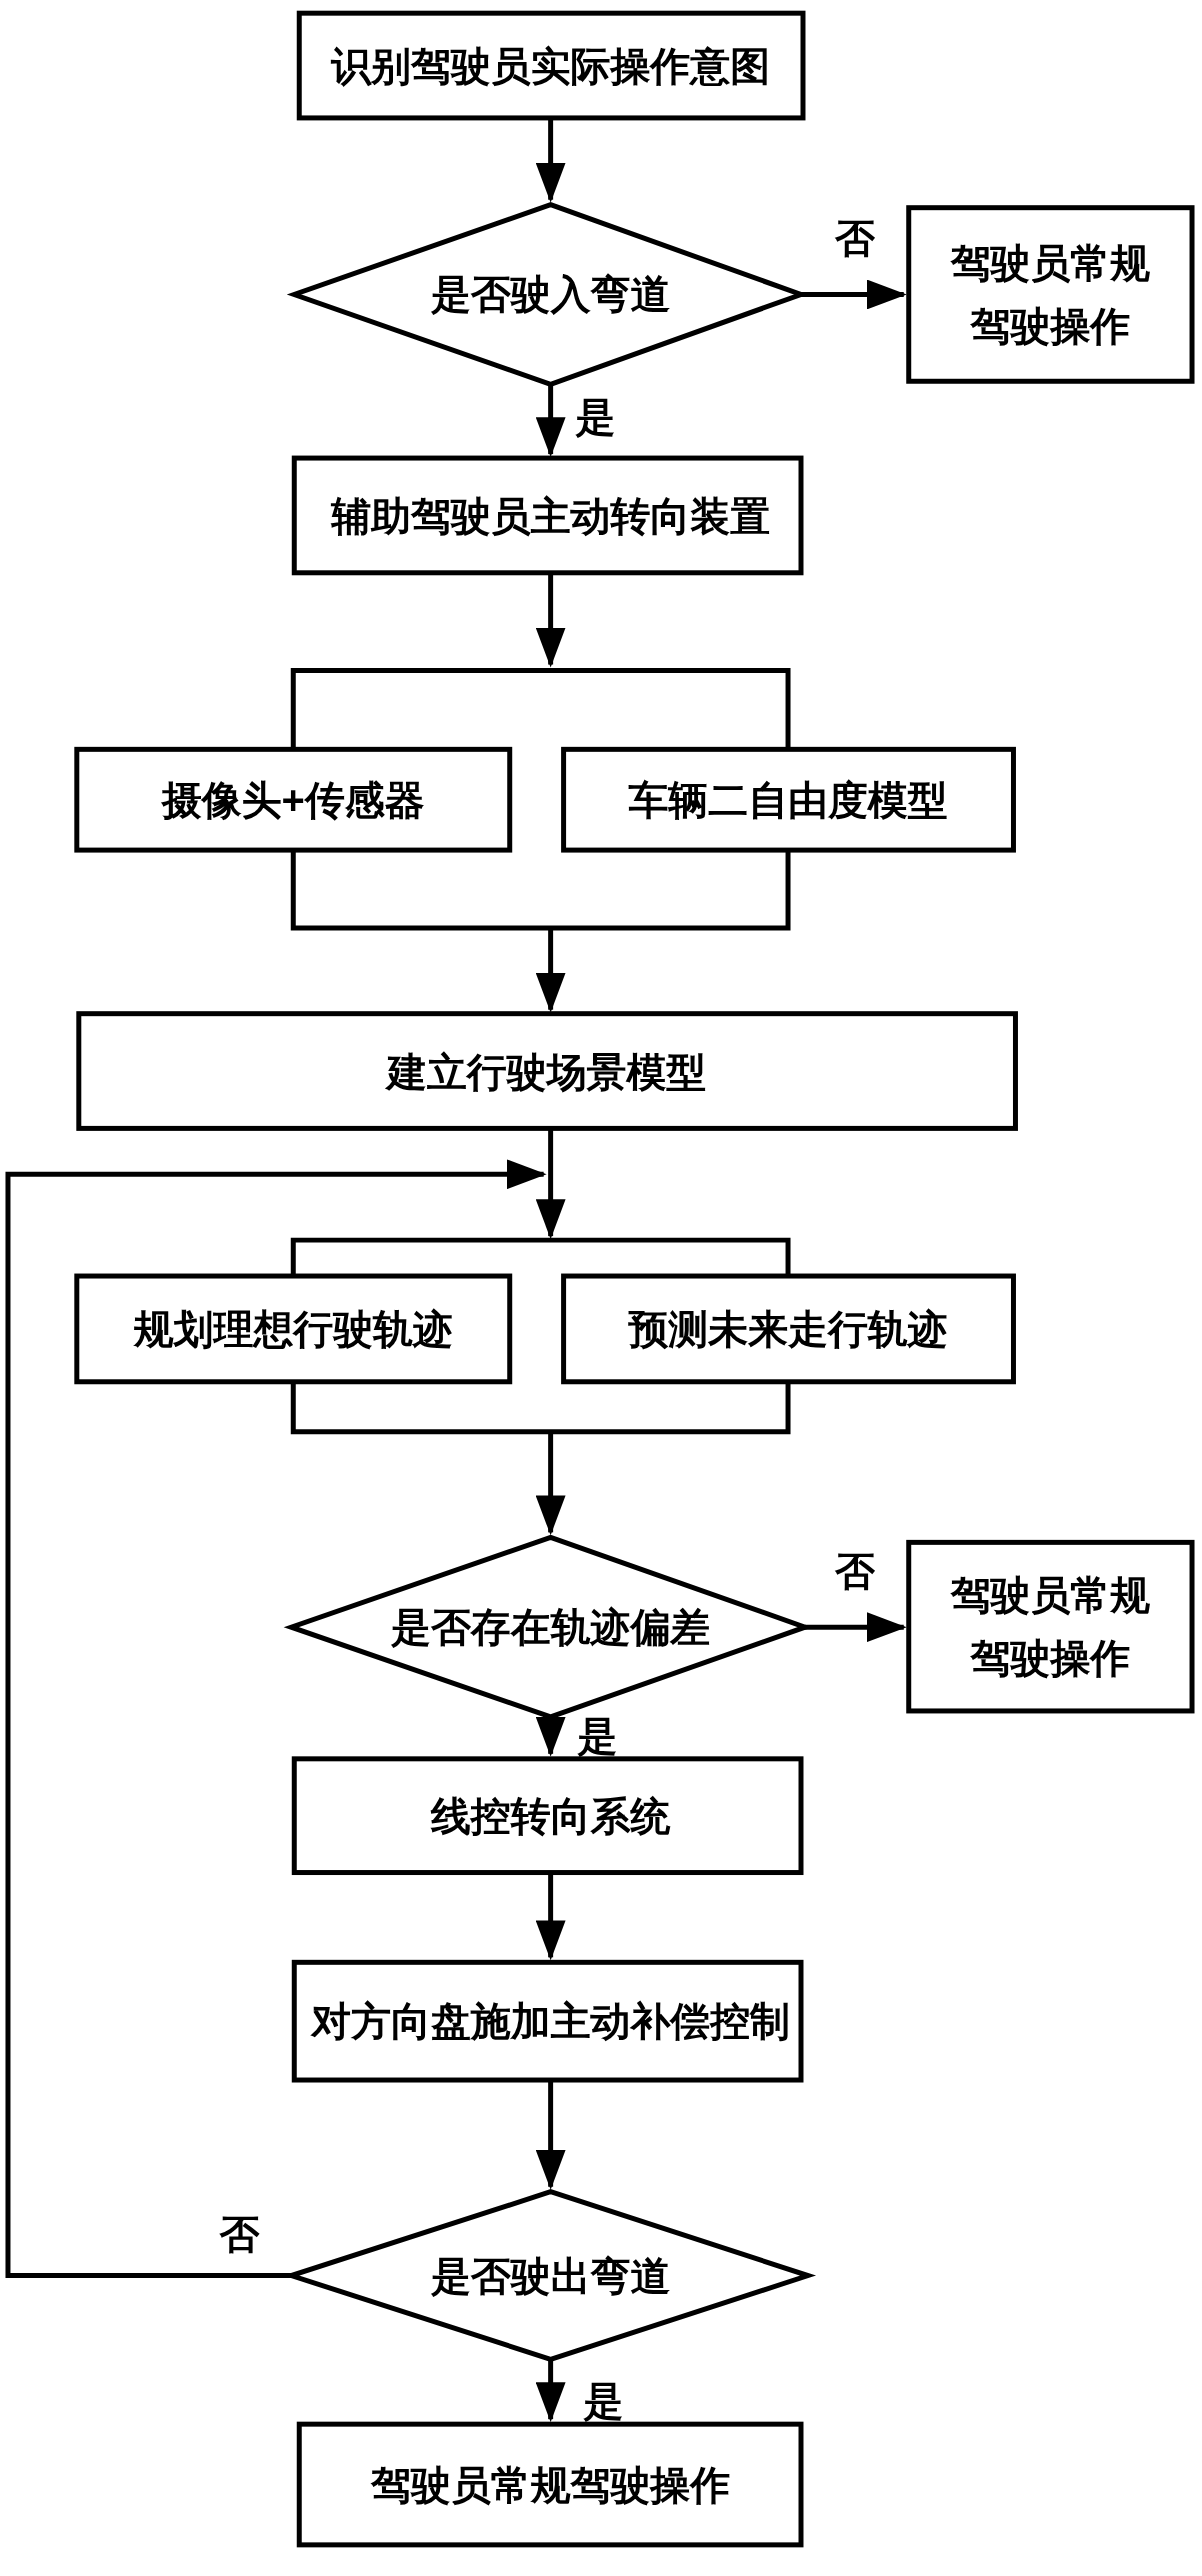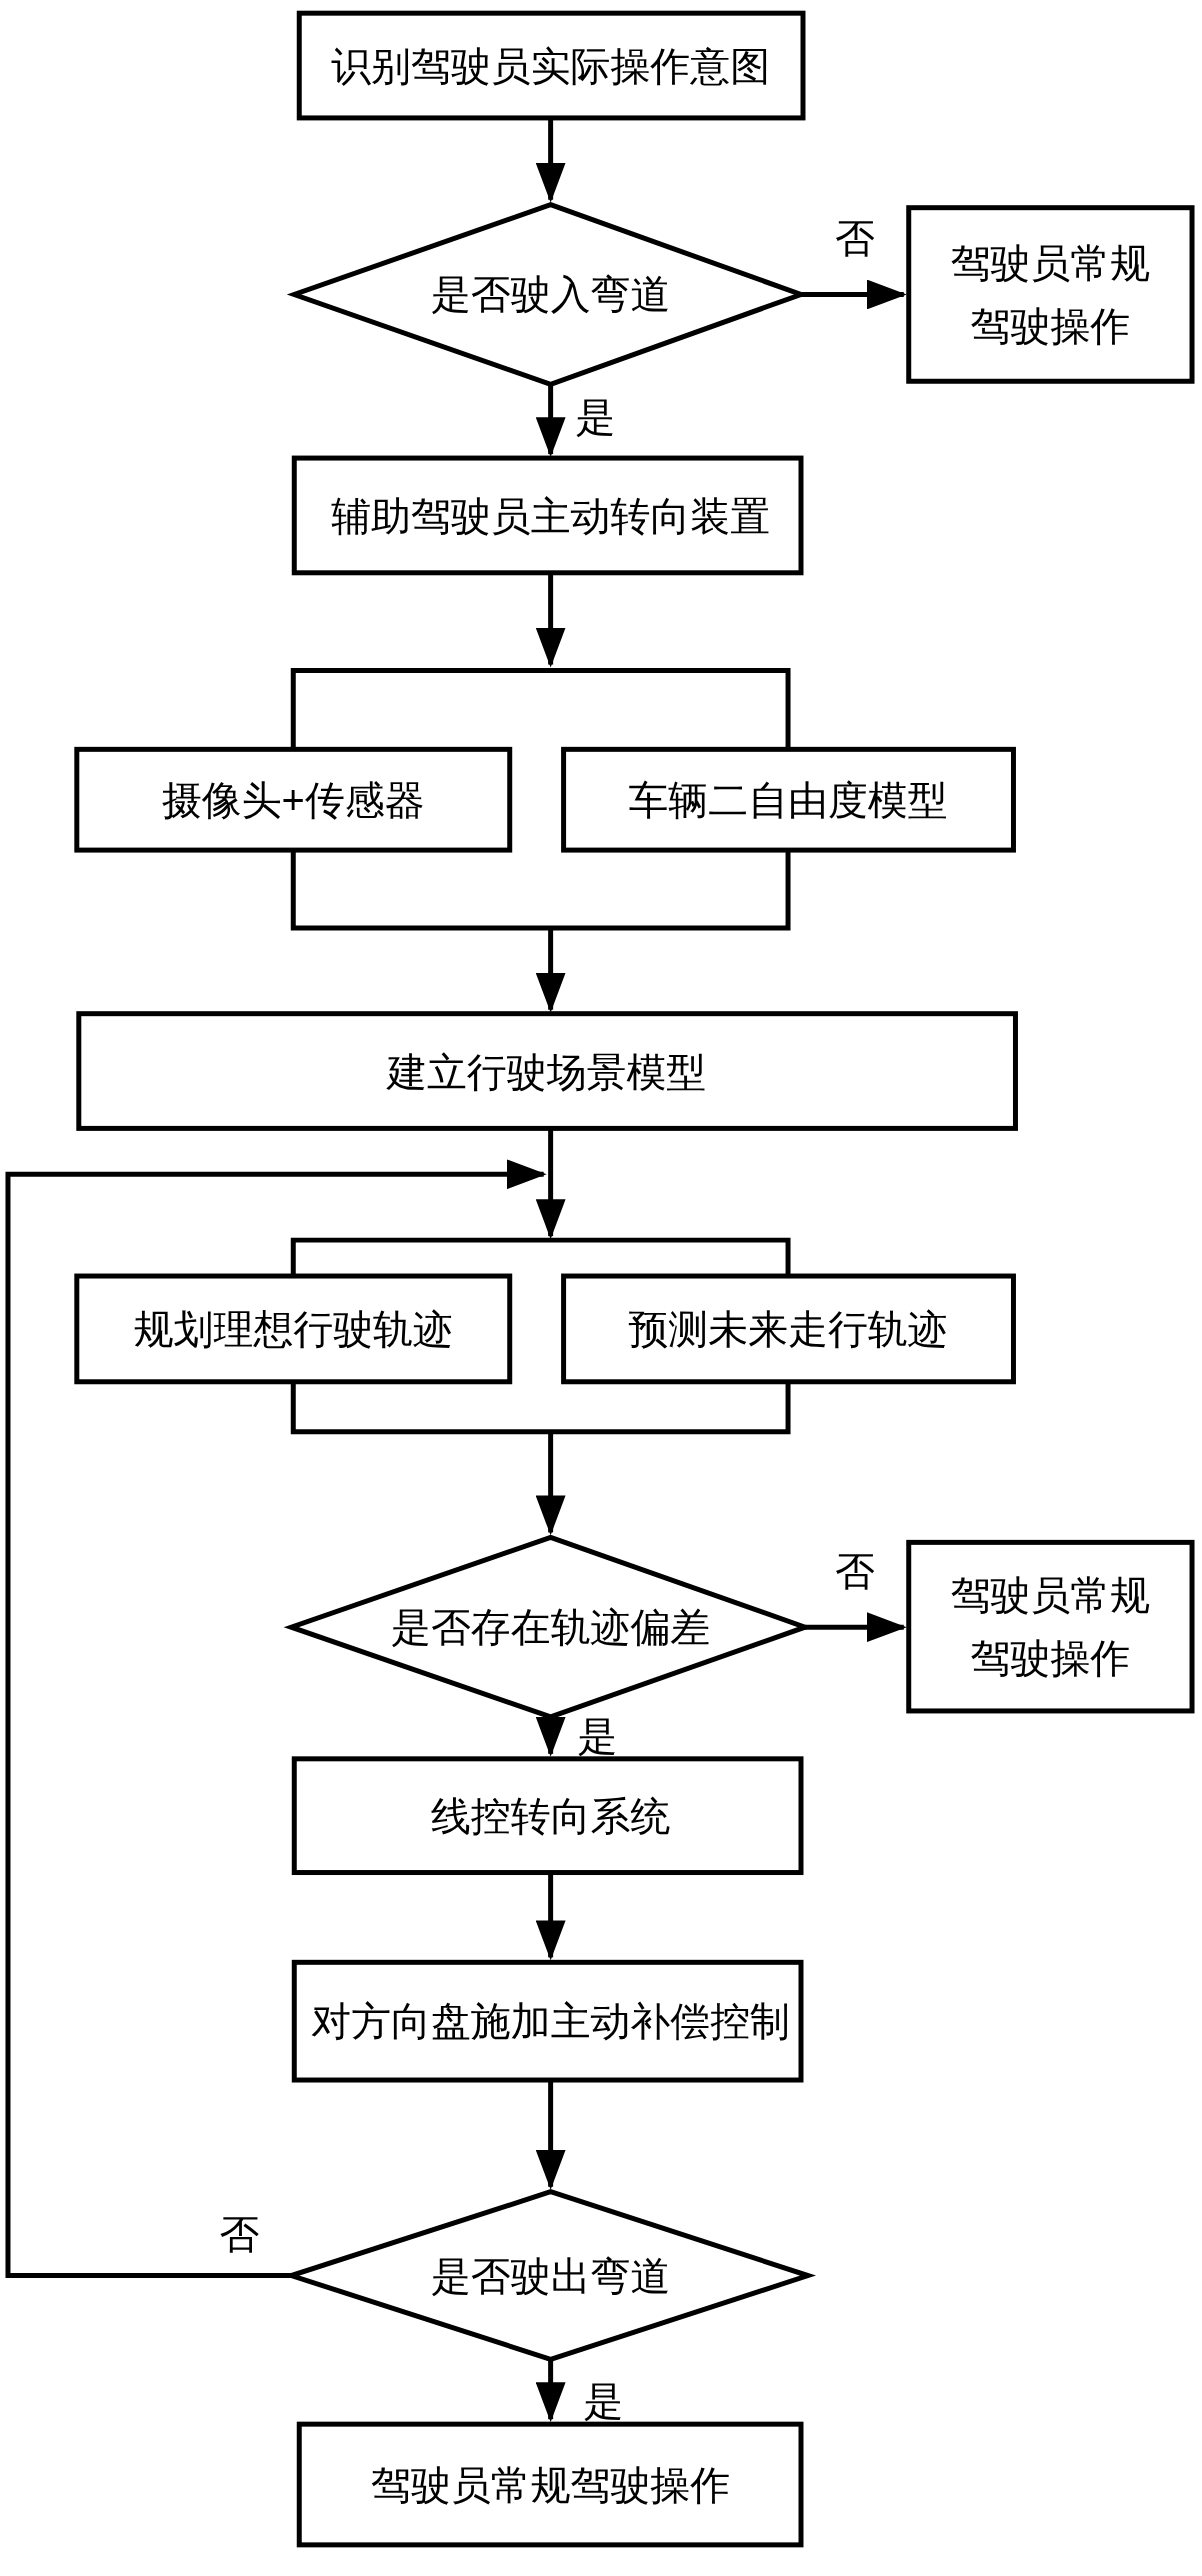--- a/index.html
+++ b/index.html
@@ -1,16 +1,16 @@
 <!DOCTYPE html>
 <html><head>
 <meta charset="utf-8">
 <style>
   html,body{margin:0;padding:0;background:#ffffff;}
-  .stage{width:952px;height:2576px;background:#ffffff;position:relative;}
+  .stage{width:952px;height:2576px;background:#ffffff;position:relative;font-weight:bold;}
   svg{display:block;}
   .box{fill:#ffffff;stroke:#000000;stroke-width:5;}
   .diamond{fill:#ffffff;stroke:#000000;stroke-width:5;}
   .edge{fill:none;stroke:#000000;stroke-width:5;}
   .nt{font-family:"Liberation Sans",sans-serif;font-size:40px;fill:#000000;
       text-anchor:middle;dominant-baseline:central;}
   .lbl{font-family:"Liberation Sans",sans-serif;font-size:40px;fill:#000000;
       text-anchor:middle;}
   .lbl-start{text-anchor:start;}
 </style>

